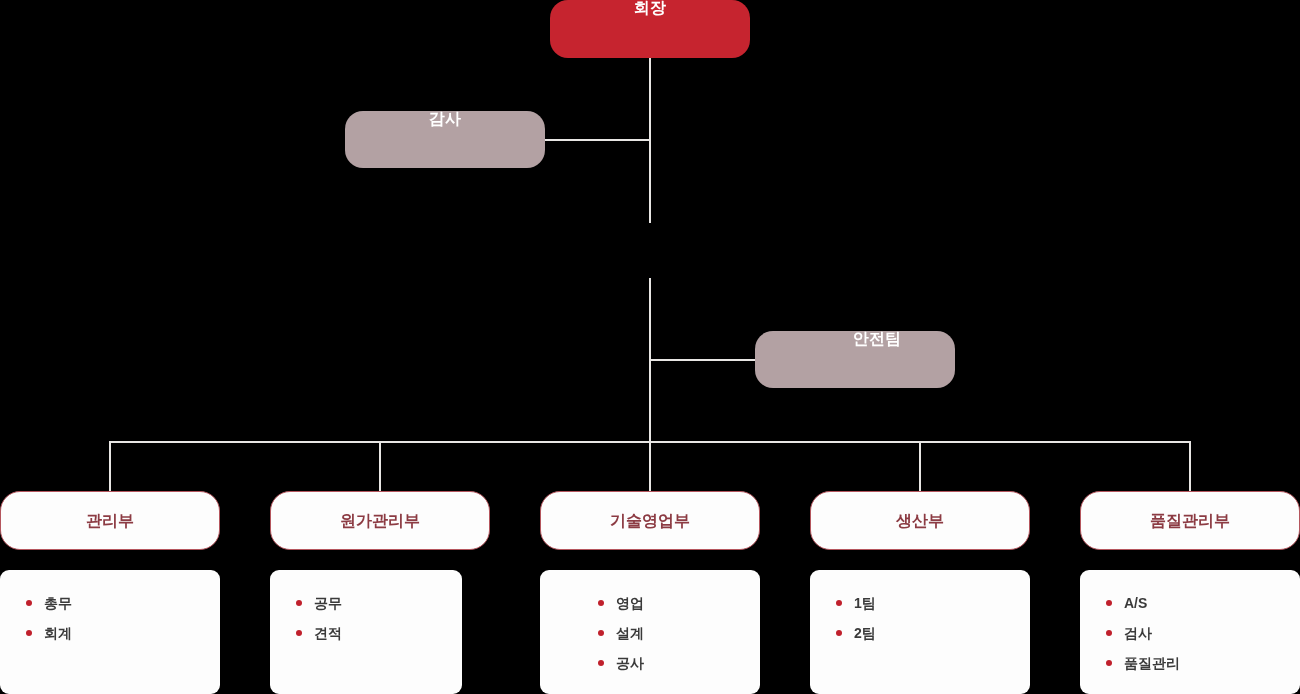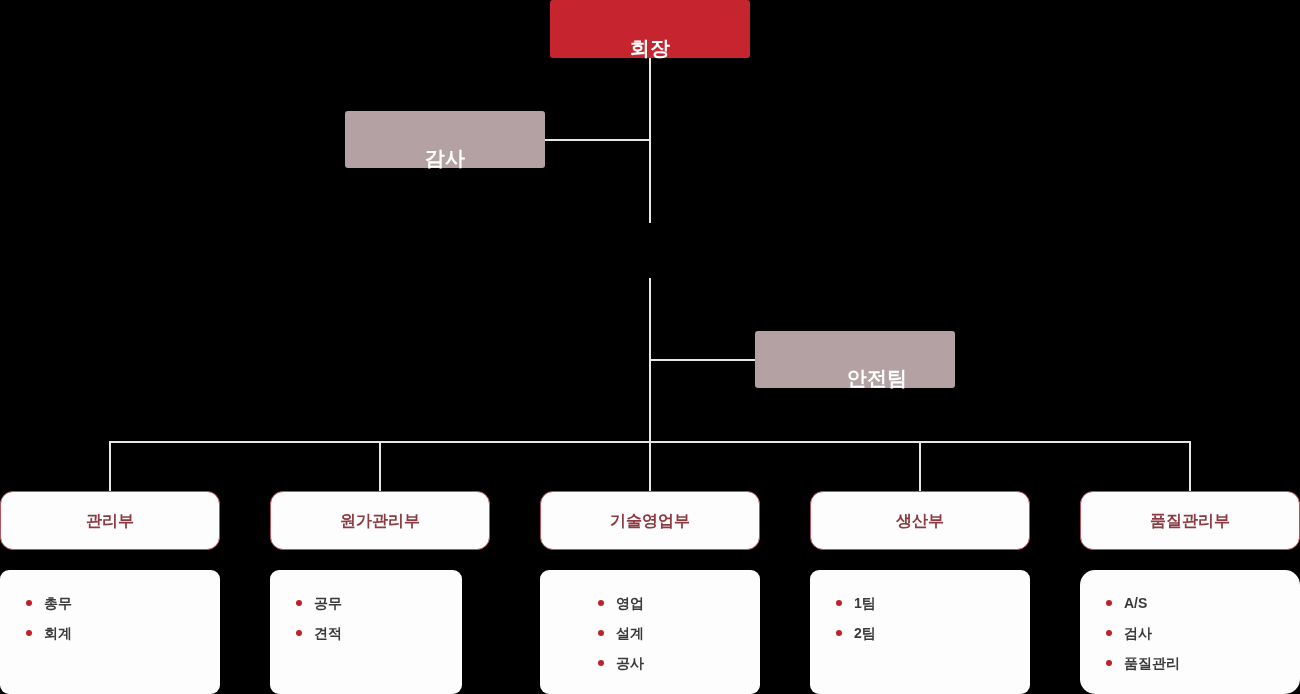--- a/index.html
+++ b/index.html
@@ -24,24 +24,24 @@
     background: #e8e6e4;
   }
   .line.v { width: 2px; }
   .line.h { height: 2px; }
 
   
   .node {
     position: absolute;
     box-sizing: border-box;
     display: flex;
-    align-items: flex-end;
+    align-items: flex-start;
     justify-content: center;
-    border-radius: 3px;
-    font-size: 20px;
+    border-radius: 18px;
+    font-size: 16px;
     font-weight: bold;
     letter-spacing: 0.2px;
     line-height: 1;
   }
 
   .node-chairman {
     background: #c6242f;
     color: #ffffff;
   }
   .node-president {
@@ -55,21 +55,21 @@
 
   
   .dept {
     position: absolute;
     box-sizing: border-box;
     display: flex;
     align-items: center;
     justify-content: center;
     background: #fdfdfd;
     border: 1.5px solid #b5565e;
-    border-radius: 13px;
+    border-radius: 20px;
     color: #8c3b43;
     font-size: 16px;
     font-weight: bold;
     line-height: 1;
   }
 
   
   .subbox {
     position: absolute;
     box-sizing: border-box;
@@ -174,21 +174,21 @@
     </ul>
   </div>
 
   <div class="subbox" style="left:810px; top:570px; width:220px; height:124px;">
     <ul>
       <li><span class="bullet"></span><span>1팀</span></li>
       <li><span class="bullet"></span><span>2팀</span></li>
     </ul>
   </div>
 
-  <div class="subbox" style="left:1080px; top:570px; width:220px; height:124px;border-radius:15px;">
+  <div class="subbox" style="left:1080px; top:570px; width:220px; height:124px;">
     <ul>
       <li><span class="bullet"></span><span>A/S</span></li>
       <li><span class="bullet"></span><span>검사</span></li>
       <li><span class="bullet"></span><span>품질관리</span></li>
     </ul>
   </div>
 
 </div>
 
 </body></html>

